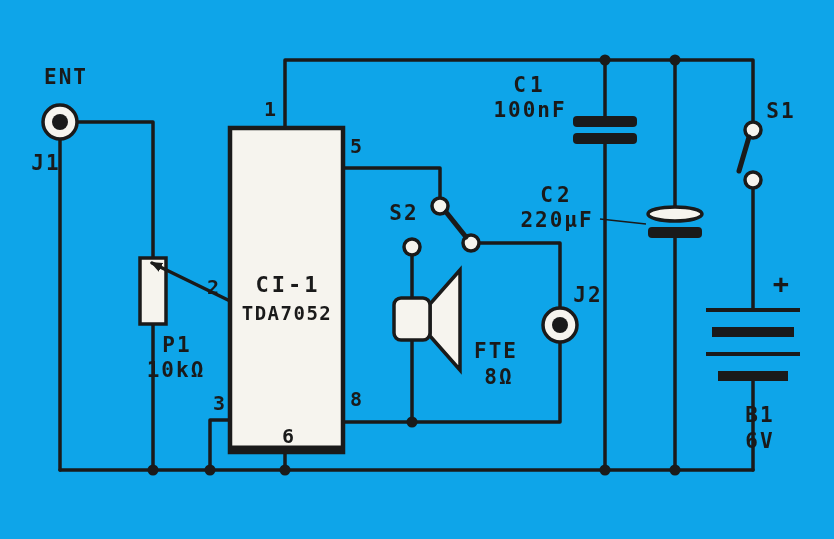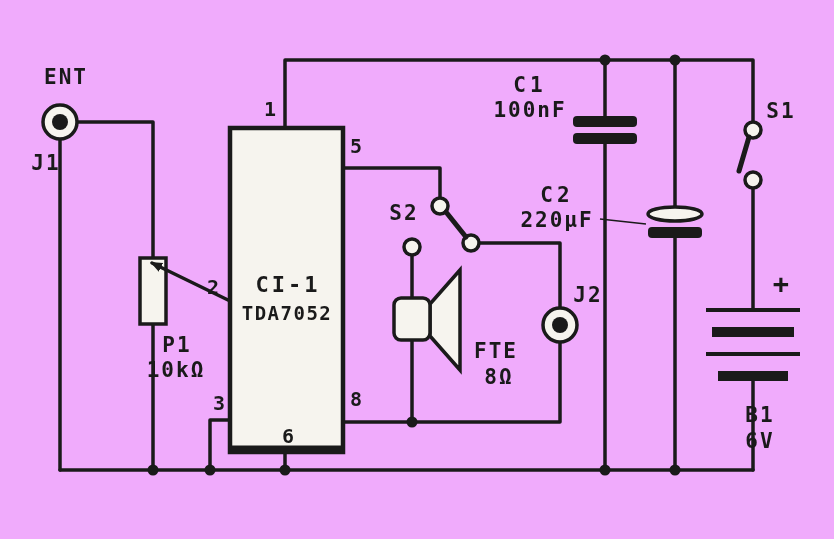--- a/index.html
+++ b/index.html
@@ -2,21 +2,21 @@
 <html><head>
 <meta charset="utf-8">
 <style>
   html,body{margin:0;padding:0;}
   body{
     background:#e9e7e0;
     font-family:"DejaVu Sans Mono","Liberation Mono",monospace;
   }
   .page{
     width:834px;height:539px;
-    background:#f0abfc;
+    background:#0ea5e9;
     position:relative;overflow:hidden;
   }
   svg{display:block;}
   text{
     font-family:"DejaVu Sans Mono","Liberation Mono",monospace;
     font-weight:bold;
     fill:#1a1a1a;
   }
   .lbl{font-size:21px;letter-spacing:2px;}
   .lbl-wide{font-size:21px;letter-spacing:4px;}

